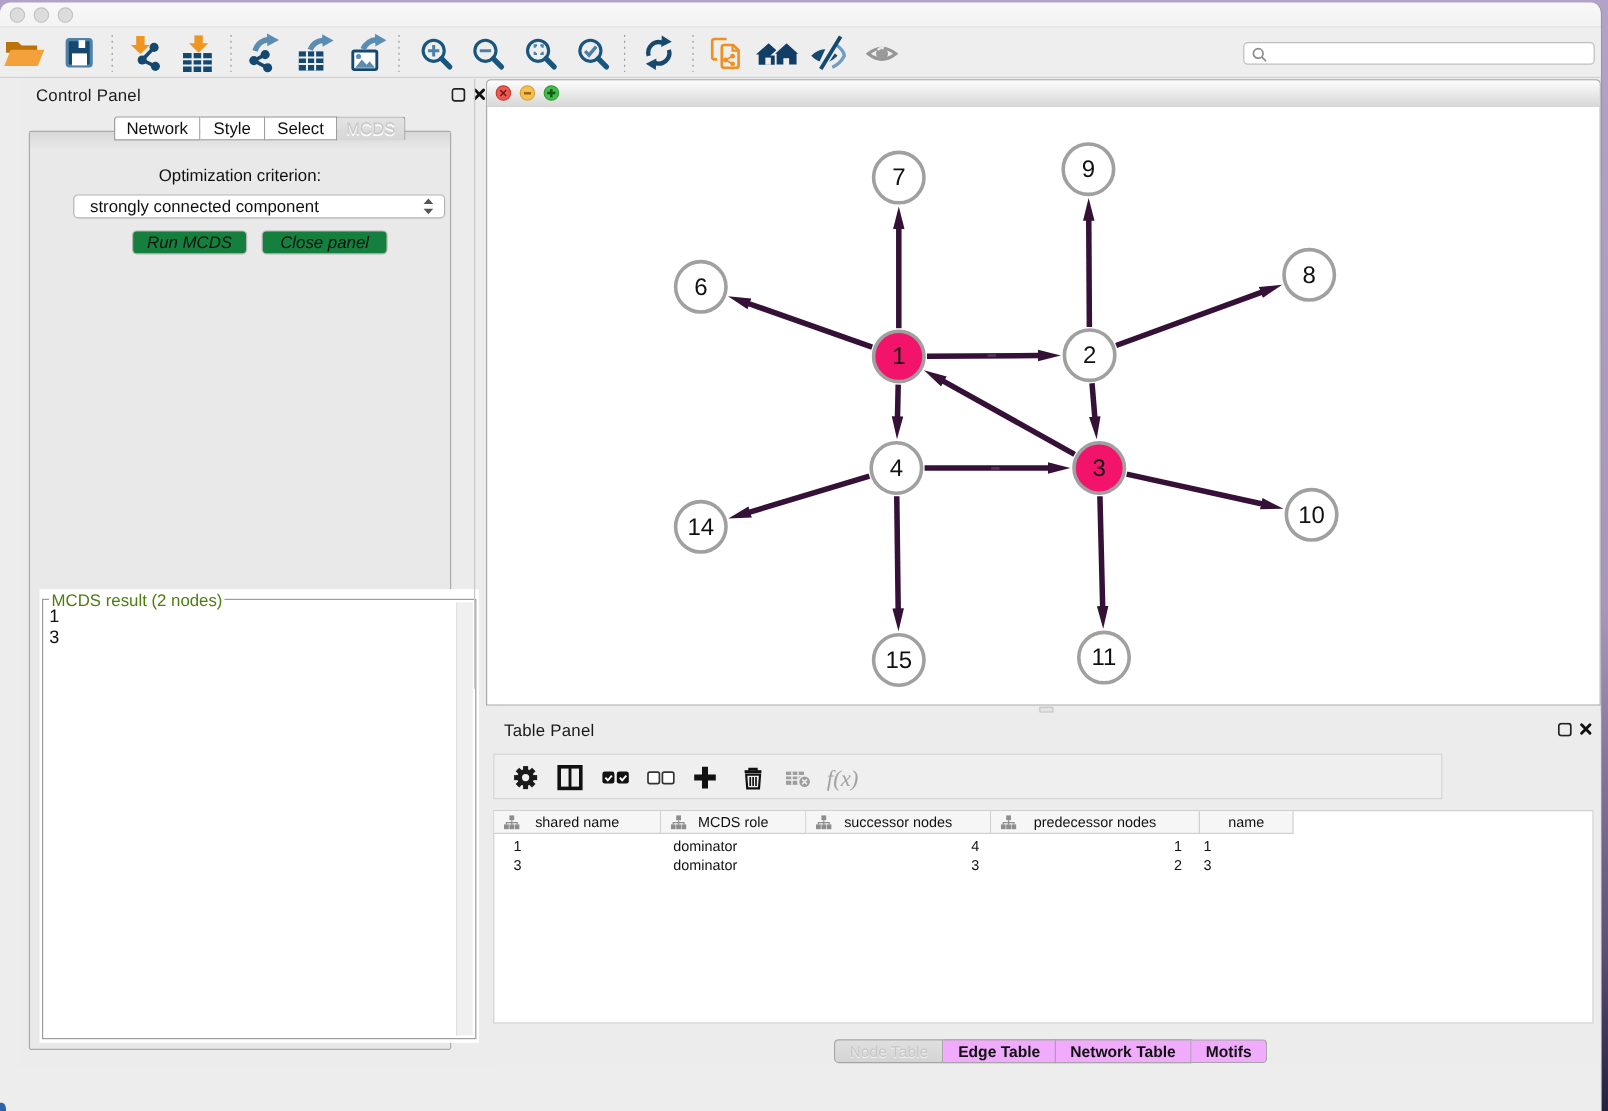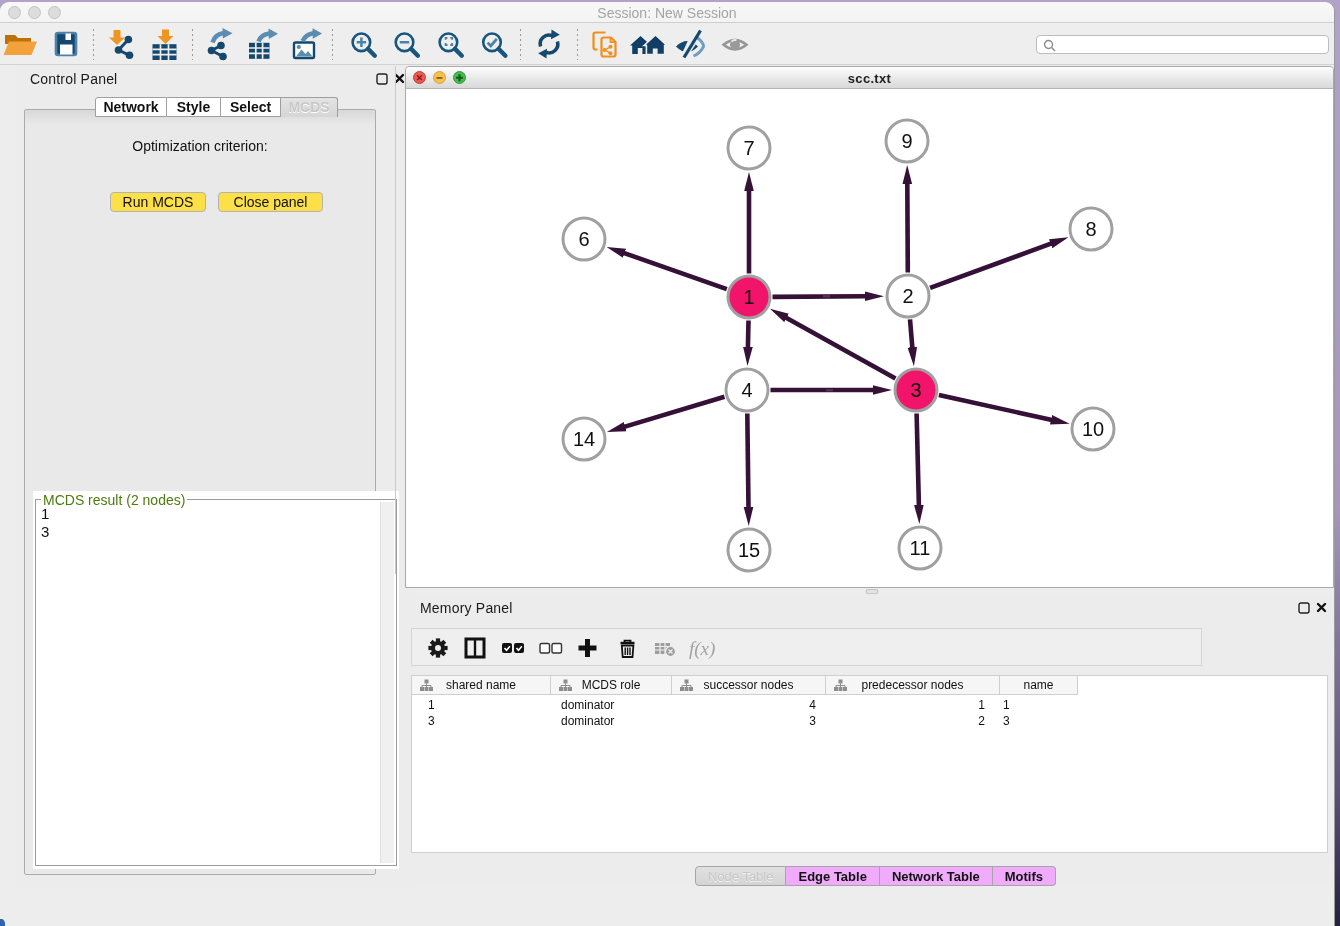--- a/index.html
+++ b/index.html
@@ -14,30 +14,30 @@
   #wtitle { position:absolute; top:3px; left:0; width:100%; text-align:center; font-size:14px; color:#a4a4a4; }
 
   
   #toolbar { position:absolute; left:0; top:21px; width:100%; height:42px; background:#eeeeee; border-bottom:1px solid #d2d2d2; }
   .tsep { position:absolute; top:6px; width:1px; height:31px; background-image:linear-gradient(#9a9a9a 34%, rgba(0,0,0,0) 0%); background-size:1px 5px; }
   #searchbox { position:absolute; left:1036px; top:12px; width:293px; height:19px; background:#fff; border:1px solid #bdbdbd; border-radius:4px; }
 
   
   #cpanel { position:absolute; left:0; top:63px; width:399px; height:824px; background:#ececec;margin-left:16px; }
   #cp-title { position:absolute; left:14px; top:6px; font-size:14px; letter-spacing:0.2px; color:#1a1a1a; }
-  .tabrow { position:absolute; display:flex; z-index:3;font-weight:bold; }
+  .tabrow { position:absolute; display:flex; z-index:3; }
   .tab { height:20px; line-height:19px; font-size:14px; background:#fff; border:1px solid #9f9f9f; border-left:none; color:#111; text-align:center; }
   .tab.first { border-left:1px solid #9f9f9f; border-radius:3px 0 0 0; }
   .tab.last { border-radius:0 3px 0 0; }
   .tab.sel { background:linear-gradient(#e3e3e3,#d6d6d6); color:#c8c8c8; text-shadow:0 1px 0 #fff; border-bottom:none; }
   #cp-body { position:absolute; left:8px; top:44px; width:352px; height:766px; border:1px solid #ababab; border-radius:2px; background:#e9e9e9; }
   #cp-body-top { position:absolute; left:0; top:0; width:100%; height:15px; background:linear-gradient(#d8d8d8,#e9e9e9); }
   #optlabel { position:absolute; left:0; top:28px; width:100%; text-align:center; font-size:14px; color:#111; }
   #dropdown { position:absolute; left:36px; top:52px; width:310px; height:20px; background:#fff; border:1px solid #b3b3b3; border-radius:4px; font-size:14px; color:#111; line-height:18px; padding-left:13px; }
-  .btn { position:absolute; height:20px; background:#fde047; border:1px solid #b3b3b3; border-radius:4px; font-size:14px; color:#111; text-align:center; line-height:18px; }
+  .btn { position:absolute; height:20px; background:#15803d; border:1px solid #b3b3b3; border-radius:4px; font-size:14px; color:#111; text-align:center; line-height:18px;font-style:italic; }
   #resultpanel { position:absolute; left:8px; top:381px; width:366px; height:378px; background:#fff; }
   #groupbox { position:absolute; left:2px; top:8px; width:362px; height:367px; border:1px solid #9c9c9c; }
   #legend { position:absolute; left:5px; top:-8px; background:#fff; font-size:14px; color:#4d7c0f; padding:0 2px; }
   #resulttext { position:absolute; left:5px; top:5px; font-size:15px; color:#111; line-height:17.5px; }
   #rp-scroll { position:absolute; right:2px; top:2px; width:14px; height:361px; background:#f0f0f0; border-left:1px solid #e0e0e0; }
 
   
   #netwin { position:absolute; left:405px; top:64px; width:929px; height:522px; background:#fff; border:1px solid #a9a9a9; border-radius:4px 4px 0 0; }
   #nw-title { position:absolute; left:0; top:0; width:100%; height:22px; background:linear-gradient(#fdfdfd,#d8d8d8); border-bottom:1px solid #b5b5b5; border-radius:4px 4px 0 0; }
   .tfl { position:absolute; top:4px; width:13px; height:13px; border-radius:50%; font-size:9px; font-weight:bold; text-align:center; line-height:13px; }
@@ -63,21 +63,20 @@
   #membtn { position:absolute; left:1254px; top:8px; width:75px; height:24px; background:#f6f6f6; border:1px solid #ababab; font-size:12px; color:#111; }
 </style>
 </head>
 <body>
 <div id="app">
 
   <div id="titlebar">
     <div class="tl" style="left:8px;"></div>
     <div class="tl" style="left:28px;"></div>
     <div class="tl" style="left:48px;"></div>
-    <div id="wtitle">Session: New Session</div>
   </div>
 
   <div id="toolbar">
     <svg id="tb-icons" width="770" height="36" viewBox="0 0 770 36" style="position:absolute;left:0;top:4px;">
 
       <path d="M5 8 h10 l3 3 h13 v6 H5 Z" fill="#bd7208"></path>
       <path d="M3.5 28 L9 14.5 L37 14.5 L31.5 28 Z" fill="#f3a23b"></path>
 
       <rect x="56" y="6" width="20" height="22" rx="2" fill="#15486e" stroke="#4f80a7" stroke-width="2.6"></rect>
       <rect x="65.5" y="6.5" width="5.5" height="6.5" fill="#fff"></rect>
@@ -216,20 +215,25 @@
     </svg>
     <div class="tabrow" style="left:79px; top:32px;">
       <div class="tab first" style="width:72px;">Network</div>
         <div class="tab" style="width:54px;">Style</div>
         <div class="tab" style="width:60px;">Select</div>
         <div class="tab last sel" style="width:57px;">MCDS</div>
     </div>
     <div id="cp-body">
       <div id="cp-body-top"></div>
       <div id="optlabel">Optimization criterion:</div>
+      <div id="dropdown">strongly connected component
+        <svg width="10" height="14" viewBox="0 0 10 14" style="position:absolute;right:8px;top:2px;">
+            <path d="M1 5 L5 0.5 L9 5 Z M1 9 L5 13.5 L9 9 Z" fill="#555"></path>
+          </svg>
+      </div>
       <div class="btn" style="left:85px; top:82px; width:96px;">Run MCDS</div>
       <div class="btn" style="left:193px; top:82px; width:105px;">Close panel</div>
       <div id="resultpanel">
         <div id="groupbox">
           <div id="legend">MCDS result (2 nodes)</div>
           <div id="resulttext">1<br>3</div>
           <div id="rp-scroll"></div>
         </div>
       </div>
     </div>
@@ -237,21 +241,20 @@
     <div class="abs" style="left:397px;top:407px;width:10px;height:13px;background:#f2f2f2;border:1px solid #bdbdbd;border-radius:2px;"></div>
   </div>
 
   <div class="abs" style="left:395px;top:64px;width:1px;height:508px;background:#c9c9c9;"></div>
 
   <div id="netwin">
     <div id="nw-title">
       <div class="tfl" style="left:7px; background:#e95a52; border:1px solid #c93a34; color:#7e1410;">✕</div>
       <div class="tfl" style="left:27px; background:#f6bf4f; border:1px solid #d9a338; color:#8f6311;">━</div>
       <div class="tfl" style="left:47px; background:#48bb4e; border:1px solid #2f9a38; color:#0f5d17;">✚</div>
-      <div id="nw-text">scc.txt</div>
     </div>
     <div id="graphwrap" style="position:absolute;left:0;top:22px;width:927px;height:498px;">
     <svg width="927" height="497" viewBox="0 0 927 497">
       <defs>
         <marker id="arw" viewBox="0 0 20 11" refX="1" refY="5.5" markerWidth="20" markerHeight="11" orient="auto" markerUnits="userSpaceOnUse">
           <path d="M0 0.7 L19 5.5 L0 10.3 Z" fill="#351037"></path>
         </marker>
       </defs>
       <g stroke="#351037" stroke-width="4.6" marker-end="url(#arw)">
         <line x1="343.0" y1="184.5" x2="343.0" y2="101.0"></line>
@@ -300,21 +303,21 @@
         <text x="343" y="467.5">15</text>
         <text x="514" y="465.5">11</text>
       </g>
     </svg>
     </div>
   </div>
 
   <div class="abs" style="left:866px;top:587px;width:12px;height:5px;background:#e2e2e2;border:1px solid #c6c6c6;border-radius:1px;"></div>
 
   <div id="tablepanel">
-    <div id="tp-title">Memory Panel</div>
+    <div id="tp-title">Table Panel</div>
     <svg class="abs" style="left:893px;top:8px;" width="30" height="12" viewBox="0 0 30 12">
       <rect x="1" y="1" width="10" height="10" rx="2" fill="none" stroke="#222" stroke-width="1.4"></rect>
       <path d="M20 2 L27 9 M27 2 L20 9" stroke="#111" stroke-width="2.4" stroke-linecap="round"></path>
     </svg>
     <div id="tp-toolbar">
       <svg width="330" height="36" viewBox="0 0 330 36" style="position:absolute;left:0;top:0;">
 
         <g transform="translate(26,19)" fill="#1a1a1a">
           <g>
             <rect x="-2.1" y="-9.6" width="4.2" height="5"></rect>

